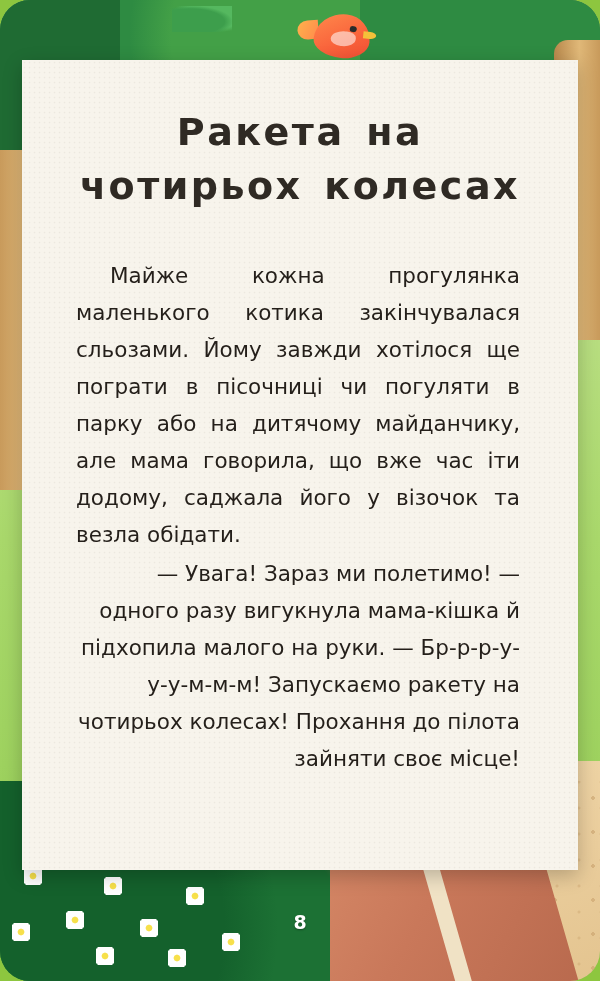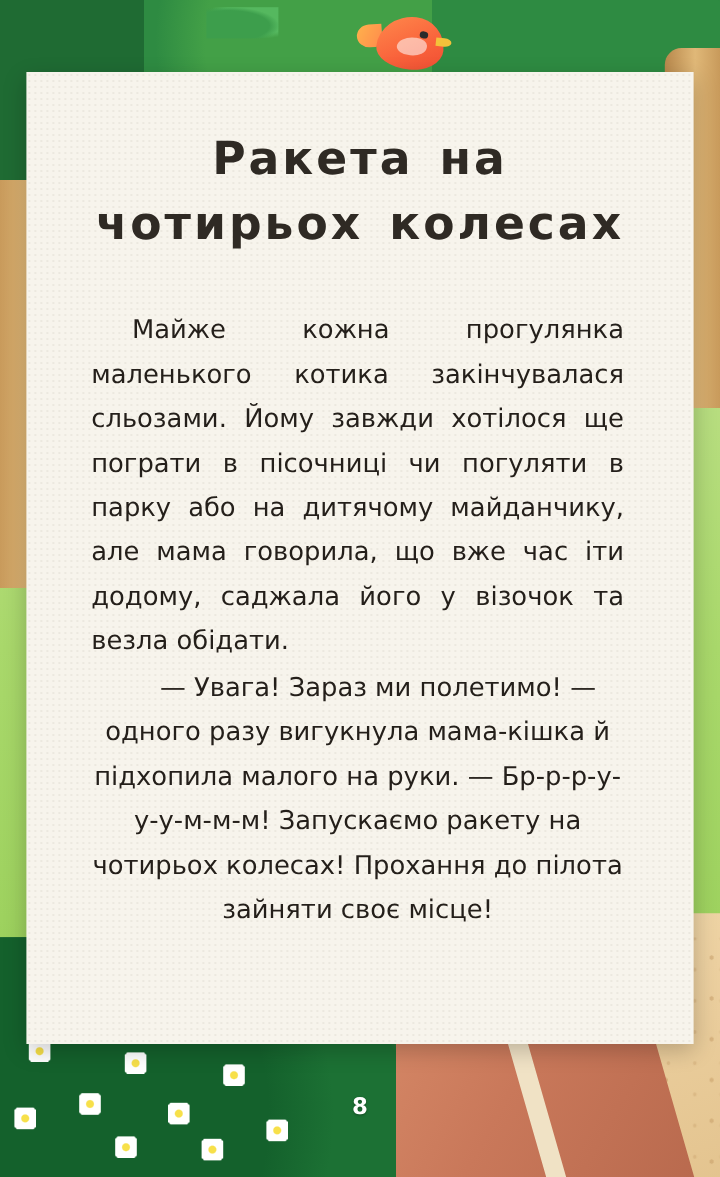--- a/index.html
+++ b/index.html
@@ -14,20 +14,21 @@
     background: #8dc63f;
   }
 
   #page {
     position: relative;
     width: 600px;
     height: 981px;
     overflow: hidden;
     background:
       linear-gradient(180deg, #cfe8a0 0%, #bcdf86 28%, #a9d86b 55%, #9ed25f 78%, #8ec84e 100%);
+    border-radius: 30px;
   }
 
   
   .bg-layer { position: absolute; pointer-events: none; }
 
   
   .canopy-tl {
     left: -60px; top: -90px; width: 330px; height: 300px;
     background: radial-gradient(circle at 40% 60%, #1f6b33 0%, #1f6b33 55%, rgba(31,107,51,0) 70%),
                 radial-gradient(circle at 75% 35%, #2a7d3c 0%, #2a7d3c 50%, rgba(42,125,60,0) 68%),
@@ -211,21 +212,21 @@
     font-family: "DejaVu Sans", sans-serif;
     font-size: 21.5px;
     line-height: 1.72;
     color: #241f1a;
     text-align: justify;
     text-justify: inter-word;
     margin: 0 4px 2px 0;
     text-indent: 34px;
     hyphens: manual;
   }
-  .body-text:last-of-type { text-align: center; }
+  .body-text:last-of-type { text-align: right; }
 
   #page-number {
     position: absolute;
     left: 0;
     right: 0;
     bottom: 48px;
     text-align: center;
     font-family: "DejaVu Sans", sans-serif;
     font-weight: 700;
     font-size: 19px;

